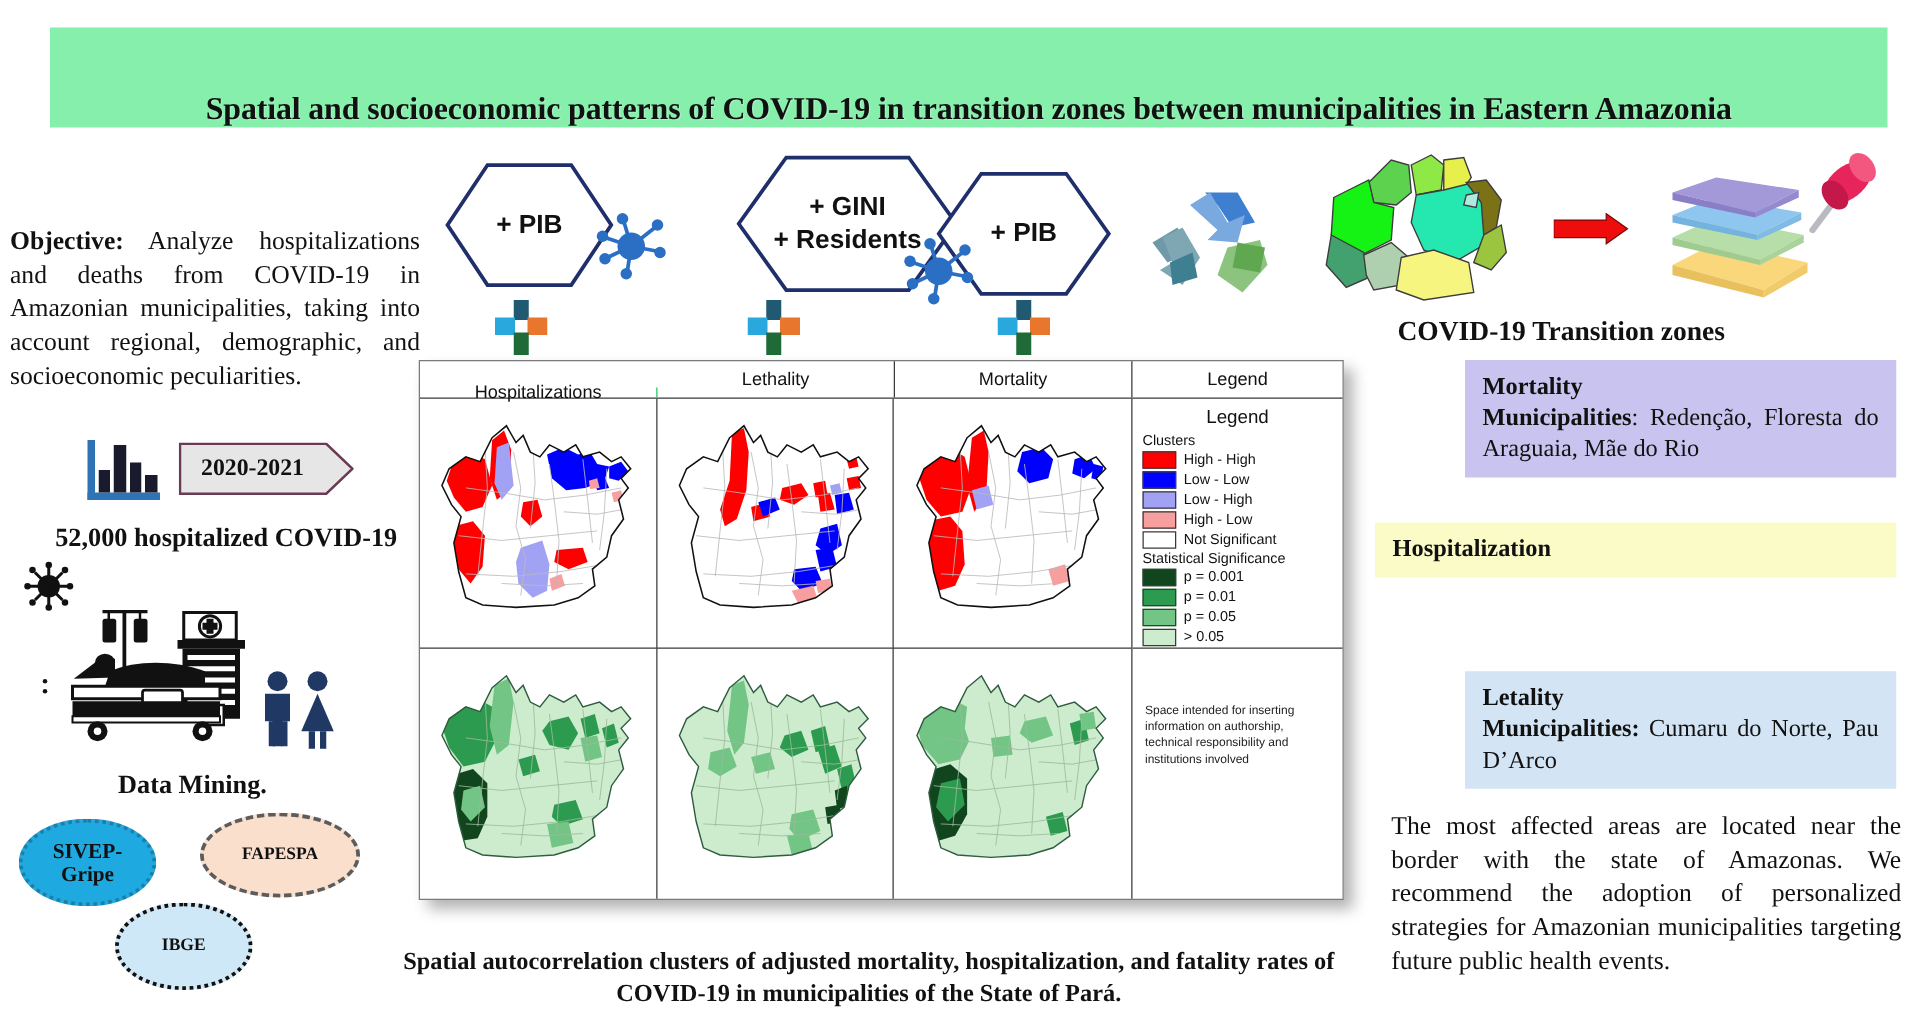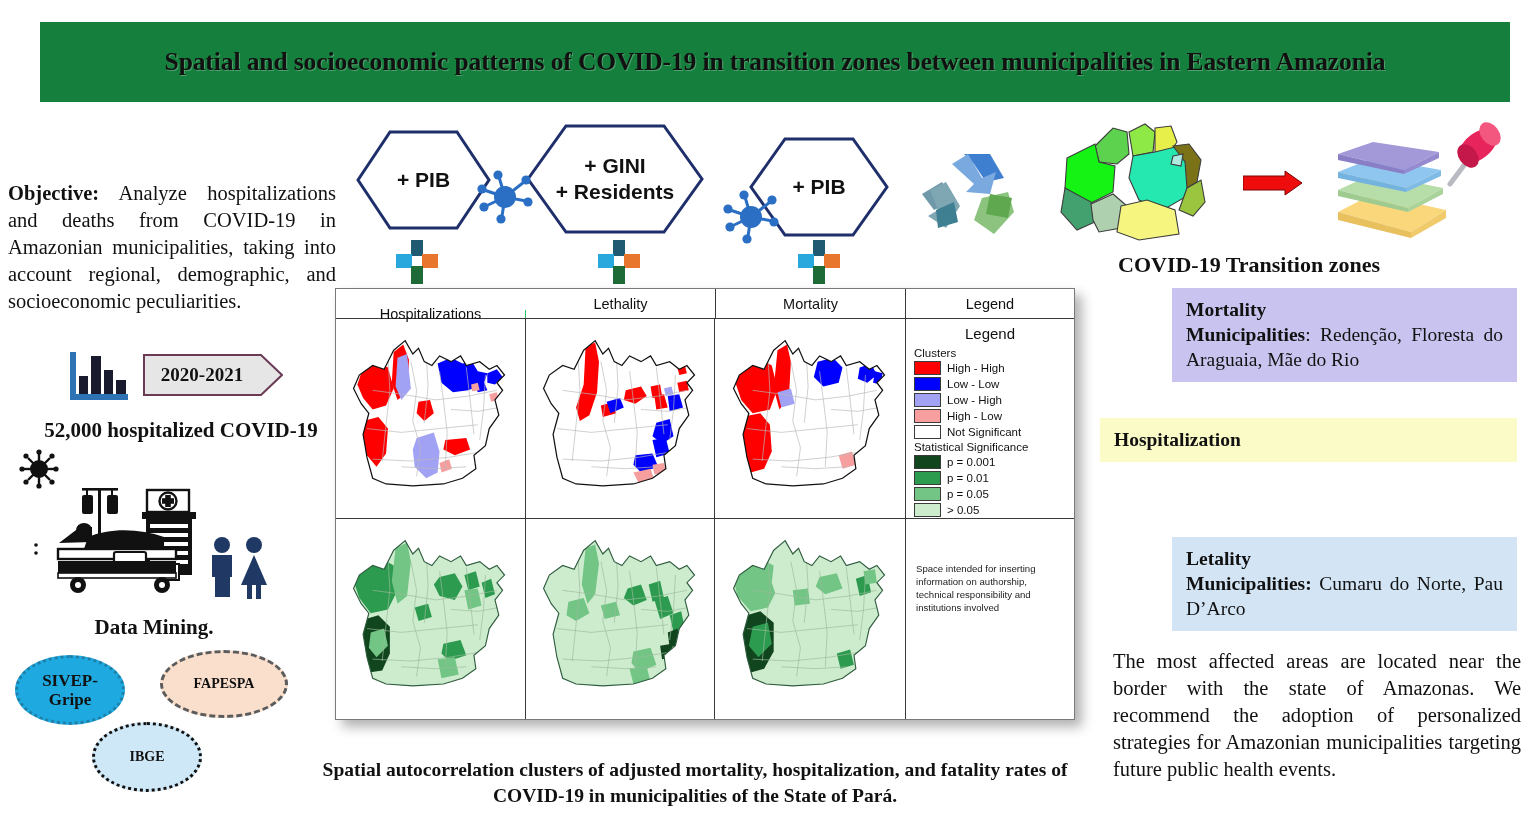--- a/index.html
+++ b/index.html
@@ -9,22 +9,22 @@
     font-family:"Liberation Serif", serif;
     overflow:hidden;
     position:relative;
   }
   .stage{position:absolute;left:0;top:0;width:1535px;height:819px;}
   .abs{position:absolute;}
 
   
   #title-bar{
     left:40px;top:22px;width:1470px;height:80px;
-    background:#15803d;
-    display:flex;align-items:center;justify-content:center;
+    background:#86efac;
+    display:flex;align-items:flex-end;justify-content:center;
   }
   #title-text{
     font-family:"Liberation Serif", serif;
     font-weight:bold;font-size:25.5px;color:#111;
     letter-spacing:-0.1px;text-align:center;
     text-shadow:1px 1px 0 rgba(255,255,255,.25);
   }
 
   
   #objective-text{
@@ -78,21 +78,21 @@
   
   .hex-wrap{position:absolute;}
   .hex-label{
     position:absolute;left:0;top:0;width:100%;height:100%;
     display:flex;flex-direction:column;align-items:center;justify-content:center;
     font-family:"Liberation Sans", sans-serif;
     font-weight:bold;font-size:21px;color:#111;line-height:1.22;
     pointer-events:none;
   }
   #hex-1{left:356px;top:130px;width:135px;height:100px;}
-  #hex-2{left:526px;top:124px;width:178px;height:110px;}
+  #hex-2{left:589px;top:124px;width:178px;height:110px;}
   #hex-3{left:749px;top:137px;width:140px;height:100px;}
 
   #node-cluster-1{left:475px;top:168px;width:60px;height:58px;}
   #node-cluster-2{left:721px;top:188px;width:60px;height:58px;}
   #recycle-icon{left:912px;top:148px;width:110px;height:90px;}
 
   .cross-icon{position:absolute;width:42px;height:44px;}
   #cross-1{left:396px;top:240px;}
   #cross-2{left:598px;top:240px;}
   #cross-3{left:798px;top:240px;}

